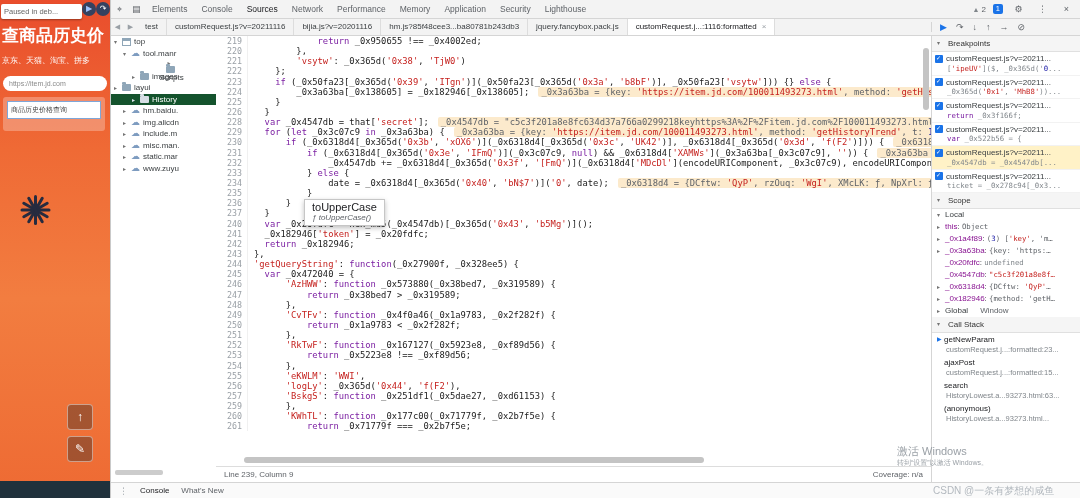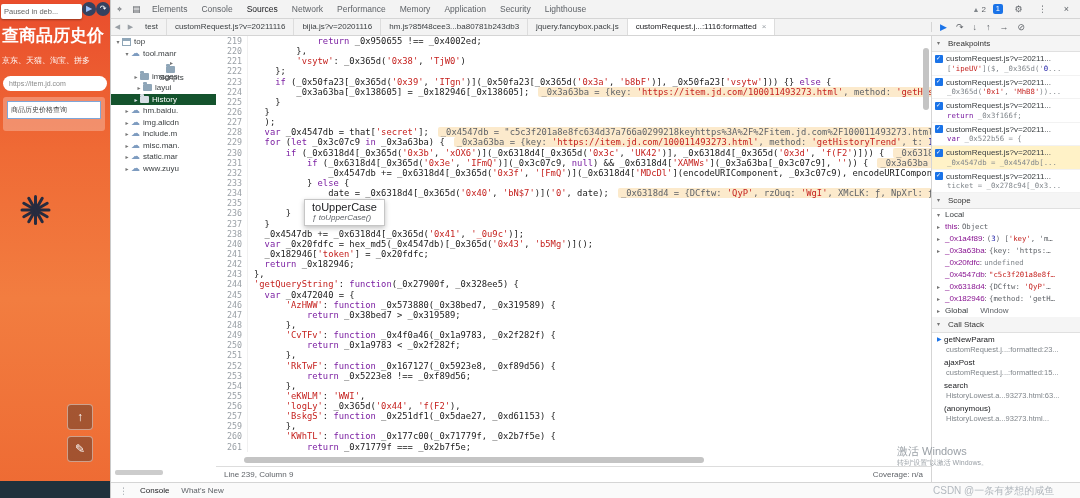--- a/index.html
+++ b/index.html
@@ -48,21 +48,21 @@
   .navarrow{width:13px;text-align:center;font-size:7px;color:#9aa0a6;line-height:16px;}
   .ftab{padding:0 8px;font-size:8px;color:#3c4043;line-height:16px;border-right:1px solid #ddd;white-space:nowrap;}
   .ftab.active{background:#fff;color:#202124;}
   .tabx{margin-left:5px;color:#9aa0a6;font-size:8px;}
   .debug-toolbar{width:150px;display:flex;align-items:center;gap:9px;padding-left:8px;border-left:1px solid #d5d5d5;box-sizing:border-box;}
   .dbg{font-size:9px;color:#5f6368;}
   .dbg.resume{color:#1a73e8;}
 
   
   .navigator{position:absolute;left:0;top:36px;width:105px;height:430px;border-right:1px solid #ddd;overflow:hidden;background:#fff;}
-  .nrow{height:11.5px;display:flex;align-items:center;font-size:8px;color:#3c4043;white-space:nowrap;text-align:center;}
+  .nrow{height:11.5px;display:flex;align-items:center;font-size:8px;color:#3c4043;white-space:nowrap;}
   .nrow.sel{background:#14532d;color:#fff;}
   .tri{width:8px;color:#757575;font-size:6px;flex:none;}
   .nrow.sel .tri{color:#dbe3ea;}
   .nic{margin-right:3px;flex:none;}
   .ic-cloud{color:#7e9cc0;font-size:9px;line-height:9px;}
   .ic-folder{width:9px;height:7px;background:#8fa6b8;border-radius:1px;position:relative;}
   .ic-folder::before{content:"";position:absolute;top:-2px;left:0;width:4px;height:2px;background:#8fa6b8;border-radius:1px 1px 0 0;}
   .nrow.sel .ic-folder,.nrow.sel .ic-folder::before{background:#d7dee5;}
   .ic-frame{width:9px;height:8px;border:1px solid #8fa6b8;box-sizing:border-box;position:relative;}
   .ic-frame::before{content:"";position:absolute;top:0;left:0;right:0;height:2px;background:#8fa6b8;}
@@ -225,21 +225,21 @@
         <div class="nrow" style="padding-left: 16px; flex-direction: column;">
           <span class="tri">▸</span>
           <span class="nic ic-folder"></span>
           <span class="nlabel">Scripts</span>
         </div>
         <div class="nrow" style="padding-left: 21px;">
           <span class="tri">▸</span>
           <span class="nic ic-folder"></span>
           <span class="nlabel">images</span>
         </div>
-        <div class="nrow" style="padding-left: 24px;">
+        <div class="nrow" style="padding-left: 3px;">
           <span class="tri">▸</span>
           <span class="nic ic-folder"></span>
           <span class="nlabel">layui</span>
         </div>
         <div class="nrow sel" style="padding-left: 21px;">
           <span class="tri">▸</span>
           <span class="nic ic-folder"></span>
           <span class="nlabel">History</span>
         </div>
         <div class="nrow" style="padding-left: 12px;">
@@ -278,32 +278,30 @@
     <div class="editor">
       <div id="code">
           <div class="crow"><span class="gut">219</span><span class="ctext">            <span class="kw">return</span> _0x950655 !== _0x4002ed;</span></div>
           <div class="crow"><span class="gut">220</span><span class="ctext">        },</span></div>
           <div class="crow"><span class="gut">221</span><span class="ctext">        <span class="str">'vsytw'</span>: _0x365d(<span class="str">'0x38'</span>, <span class="str">'TjW0'</span>)</span></div>
           <div class="crow"><span class="gut">222</span><span class="ctext">    };</span></div>
           <div class="crow"><span class="gut">223</span><span class="ctext">    <span class="kw">if</span> (_0x50fa23[_0x365d(<span class="str">'0x39'</span>, <span class="str">'ITgn'</span>)](_0x50fa23[_0x365d(<span class="str">'0x3a'</span>, <span class="str">'b8bF'</span>)], _0x50fa23[<span class="str">'vsytw'</span>])) {} <span class="kw">else</span> {</span></div>
           <div class="crow"><span class="gut">224</span><span class="ctext">        _0x3a63ba[_0x138605] = _0x182946[_0x138605];<span class="preview">_0x3a63ba = {key: <span class="str">'https://item.jd.com/100011493273.html'</span>, method: <span class="str">'getHistoryTrend'</span>, t: …</span></span></div>
           <div class="crow"><span class="gut">225</span><span class="ctext">    }</span></div>
           <div class="crow"><span class="gut">226</span><span class="ctext">  }</span></div>
-          <div class="crow"><span class="gut">227</span><span class="ctext">  );</span></div>
           <div class="crow"><span class="gut">228</span><span class="ctext">  <span class="kw">var</span> _0x4547db = that[<span class="str">'secret'</span>];<span class="preview">_0x4547db = "c5c3f201a8e8fc634d37a766a0299218keyhttps%3A%2F%2Fitem.jd.com%2F100011493273.htmlmethodgetHistoryTr…</span></span></div>
           <div class="crow"><span class="gut">229</span><span class="ctext">  <span class="kw">for</span> (<span class="kw">let</span> _0x3c07c9 <span class="kw">in</span> _0x3a63ba) {<span class="preview">_0x3a63ba = {key: <span class="str">'https://item.jd.com/100011493273.html'</span>, method: <span class="str">'getHistoryTrend'</span>, t: <span class="num">1641213102348</span>}</span></span></div>
           <div class="crow"><span class="gut">230</span><span class="ctext">      <span class="kw">if</span> (_0x6318d4[_0x365d(<span class="str">'0x3b'</span>, <span class="str">'xOX6'</span>)](_0x6318d4[_0x365d(<span class="str">'0x3c'</span>, <span class="str">'UK42'</span>)], _0x6318d4[_0x365d(<span class="str">'0x3d'</span>, <span class="str">'f(F2'</span>)])) {<span class="preview">_0x6318d4 = {DCftw: …</span></span></div>
           <div class="crow"><span class="gut">231</span><span class="ctext">          <span class="kw">if</span> (_0x6318d4[_0x365d(<span class="str">'0x3e'</span>, <span class="str">'IFmQ'</span>)](_0x3c07c9, <span class="kw">null</span>) &amp;&amp; _0x6318d4[<span class="str">'XAMWs'</span>](_0x3a63ba[_0x3c07c9], <span class="str">''</span>)) {<span class="preview">_0x3a63ba = {key:…</span></span></div>
           <div class="crow"><span class="gut">232</span><span class="ctext">              _0x4547db += _0x6318d4[_0x365d(<span class="str">'0x3f'</span>, <span class="str">'[FmQ'</span>)](_0x6318d4[<span class="str">'MDcDl'</span>](encodeURIComponent, _0x3c07c9), encodeURIComponent(_0x3a63ba[_0x3c07c9]…</span></div>
           <div class="crow"><span class="gut">233</span><span class="ctext">          } <span class="kw">else</span> {</span></div>
           <div class="crow"><span class="gut">234</span><span class="ctext">              date = _0x6318d4[_0x365d(<span class="str">'0x40'</span>, <span class="str">'bN$7'</span>)](<span class="str">'0'</span>, date);<span class="preview">_0x6318d4 = {DCftw: <span class="str">'QyP'</span>, rzOuq: <span class="str">'WgI'</span>, XMcLK: ƒ, NpXrl: ƒ, XAMWs: ƒ, …}</span></span></div>
           <div class="crow"><span class="gut">235</span><span class="ctext">          }</span></div>
           <div class="crow"><span class="gut">236</span><span class="ctext">      }</span></div>
           <div class="crow"><span class="gut">237</span><span class="ctext">  }</span></div>
-          <div class="crow"><span class="gut">238</span><span class="ctext">  _0x4547db += _0x6318d4[_0x365d(<span class="str">'0x41'</span>, <span class="str">'_0u9c'</span>)];</span></div>
           <div class="crow"><span class="gut">240</span><span class="ctext">  <span class="kw">var</span> _0x20fdfc = hex_md5(_0x4547db)[_0x365d(<span class="str">'0x43'</span>, <span class="str">'b5Mg'</span>)]();</span></div>
           <div class="crow"><span class="gut">241</span><span class="ctext">  _0x182946[<span class="str">'token'</span>] = _0x20fdfc;</span></div>
           <div class="crow"><span class="gut">242</span><span class="ctext">  <span class="kw">return</span> _0x182946;</span></div>
           <div class="crow"><span class="gut">243</span><span class="ctext">},</span></div>
           <div class="crow"><span class="gut">244</span><span class="ctext"><span class="str">'getQueryString'</span>: <span class="kw">function</span>(_0x27900f, _0x328ee5) {</span></div>
           <div class="crow"><span class="gut">245</span><span class="ctext">  <span class="kw">var</span> _0x472040 = {</span></div>
           <div class="crow"><span class="gut">246</span><span class="ctext">      <span class="str">'AzHWW'</span>: <span class="kw">function</span> _0x573880(_0x38bed7, _0x319589) {</span></div>
           <div class="crow"><span class="gut">247</span><span class="ctext">          <span class="kw">return</span> _0x38bed7 &gt; _0x319589;</span></div>
           <div class="crow"><span class="gut">248</span><span class="ctext">      },</span></div>
           <div class="crow"><span class="gut">249</span><span class="ctext">      <span class="str">'CvTFv'</span>: <span class="kw">function</span> _0x4f0a46(_0x1a9783, _0x2f282f) {</span></div>

